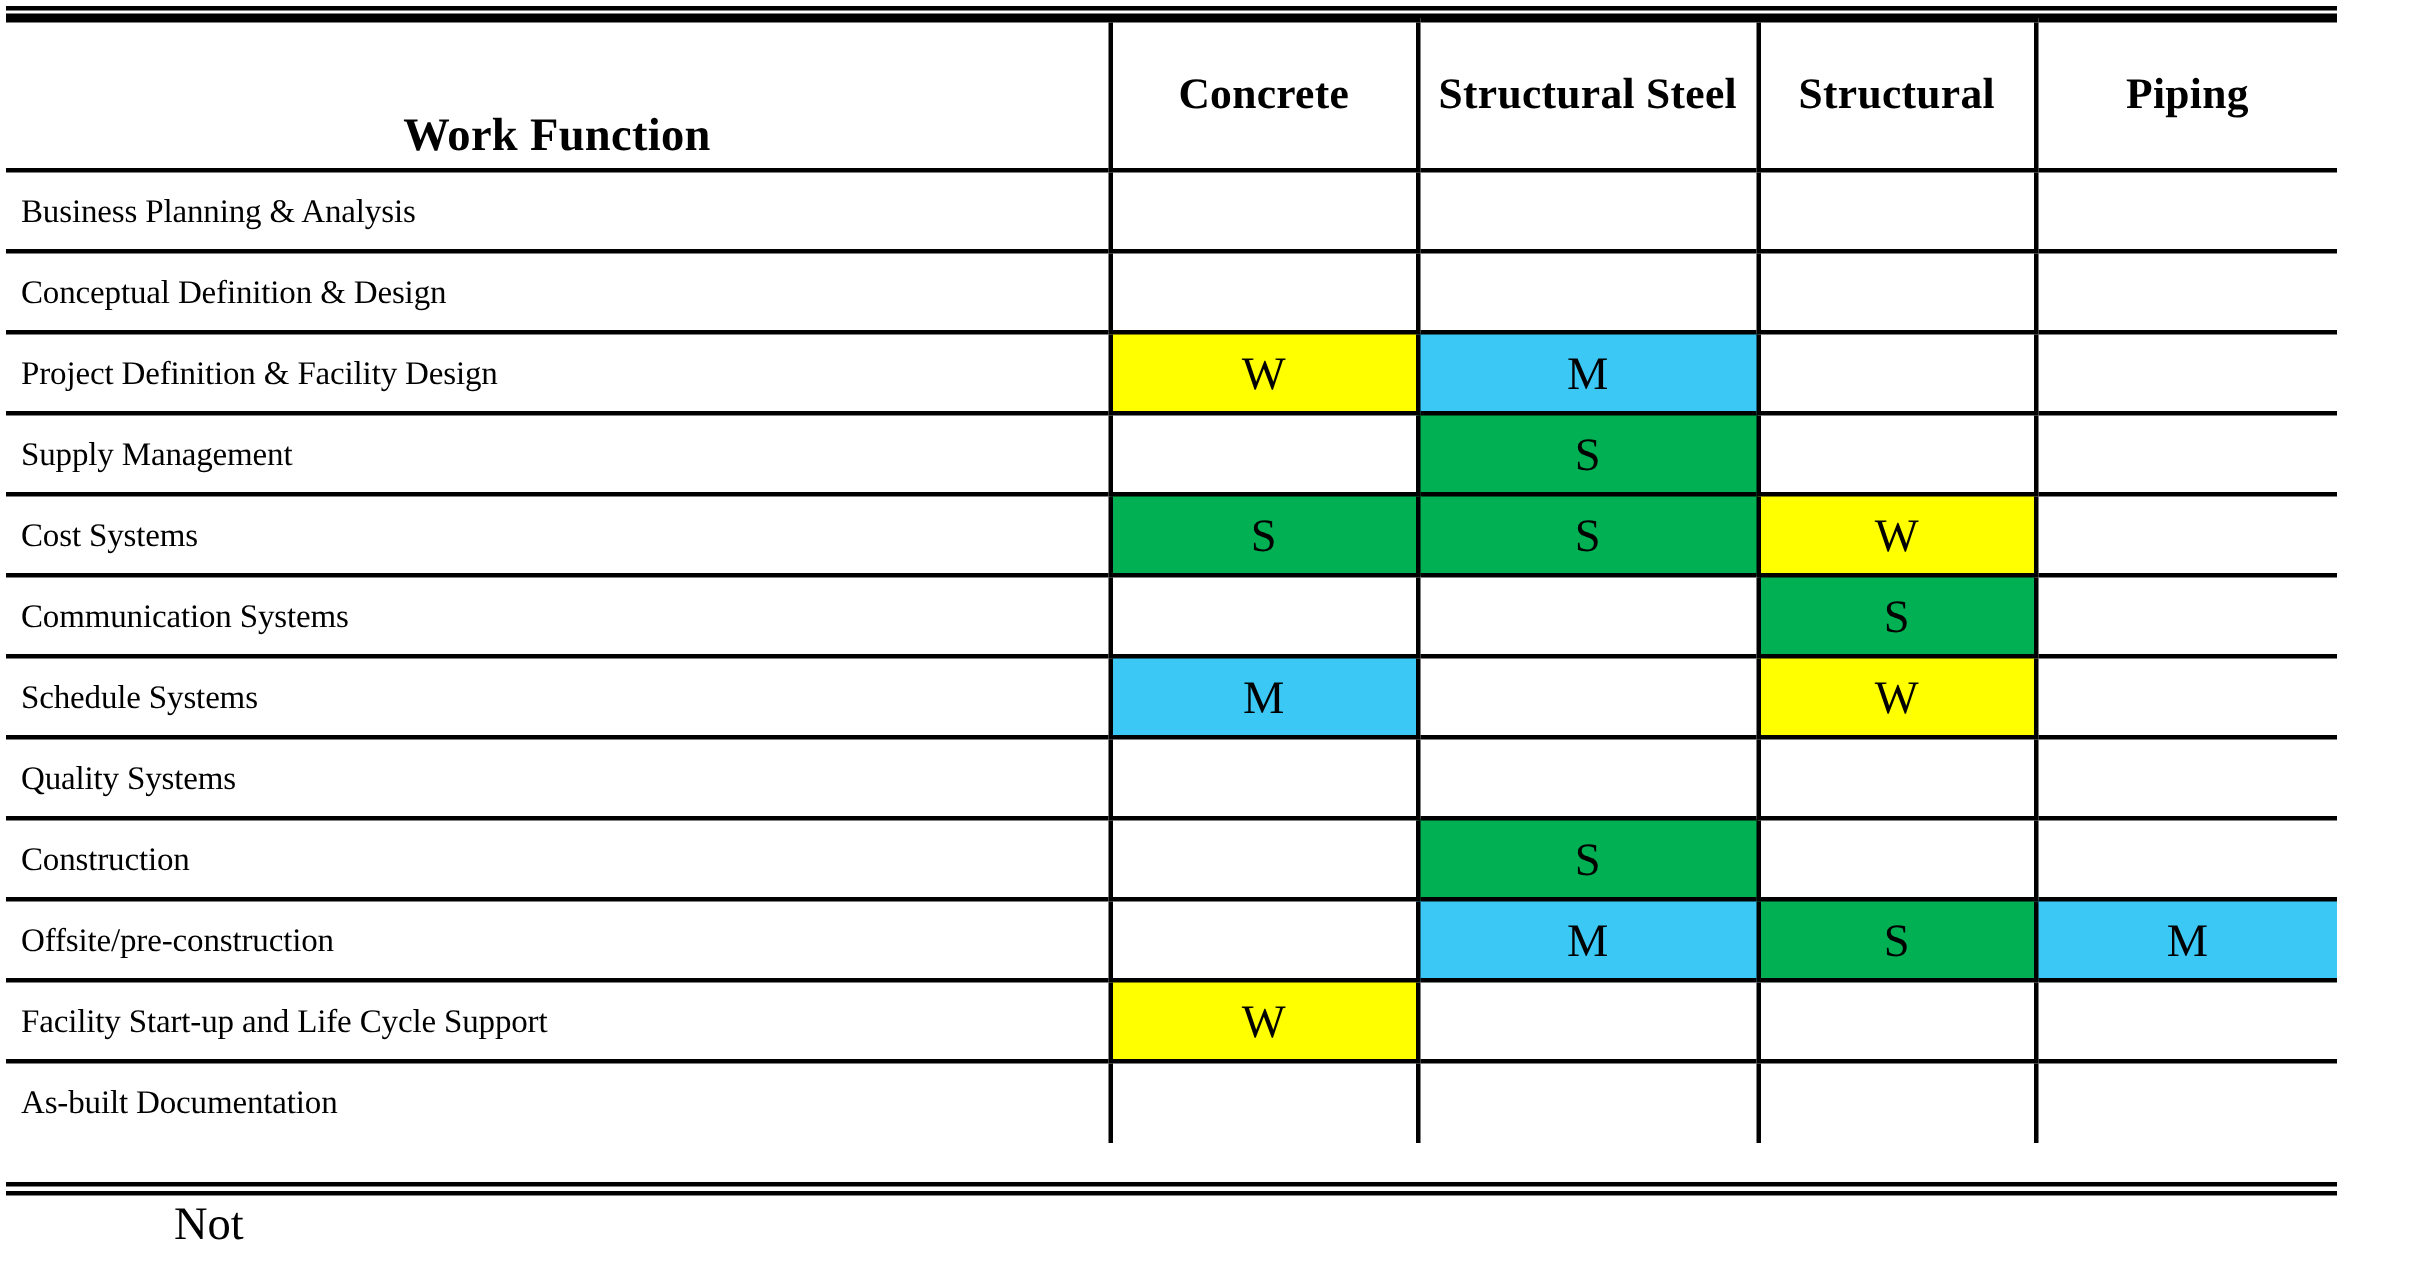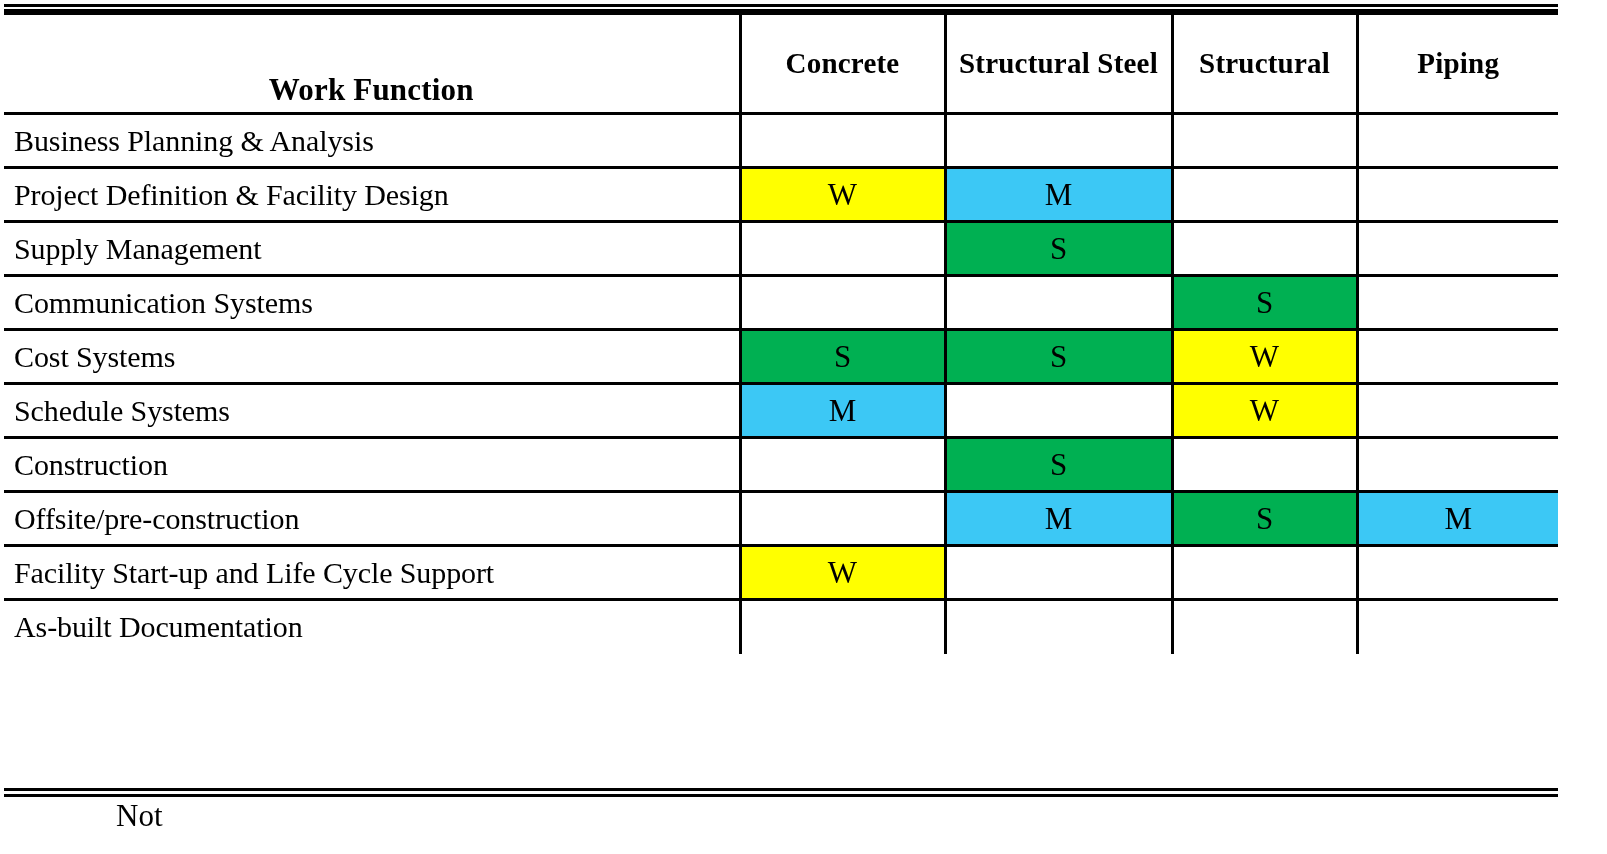--- a/index.html
+++ b/index.html
@@ -87,21 +87,21 @@
   }
   thead th.work {
     font-size: 31px;
     vertical-align: bottom;
     padding-bottom: 6px;
   }
 
   tbody tr { height: 54px; }
 
   tbody td.work {
-    font-size: 30px;
+    font-size: 22px;
     text-align: left;
     padding-left: 10px;
     white-space: nowrap;
     letter-spacing: -0.1px;
   }
 
   tbody td.mark {
     text-align: center;
     font-size: 31px;
   }
@@ -144,52 +144,66 @@
     </thead>
     <tbody id="matrix-body">
         <tr>
           <td class="work">Business Planning &amp; Analysis</td>
           <td class="mark" style="background: rgb(255, 255, 255);"></td>
           <td class="mark" style="background: rgb(255, 255, 255);"></td>
           <td class="mark" style="background: rgb(255, 255, 255);"></td>
           <td class="mark" style="background: rgb(255, 255, 255);"></td>
         </tr>
         <tr>
+          <td class="work">Conceptual Definition &amp; Design</td>
+          <td class="mark" style="background: rgb(255, 255, 255);"></td>
+          <td class="mark" style="background: rgb(255, 255, 255);"></td>
+          <td class="mark" style="background: rgb(255, 255, 255);"></td>
+          <td class="mark" style="background: rgb(255, 255, 255);"></td>
+        </tr>
+        <tr>
           <td class="work">Project Definition &amp; Facility Design</td>
           <td class="mark" style="background: rgb(255, 255, 0);">W</td>
           <td class="mark" style="background: rgb(60, 200, 245);">M</td>
           <td class="mark" style="background: rgb(255, 255, 255);"></td>
           <td class="mark" style="background: rgb(255, 255, 255);"></td>
         </tr>
         <tr>
           <td class="work">Supply Management</td>
           <td class="mark" style="background: rgb(255, 255, 255);"></td>
           <td class="mark" style="background: rgb(0, 176, 82);">S</td>
           <td class="mark" style="background: rgb(255, 255, 255);"></td>
           <td class="mark" style="background: rgb(255, 255, 255);"></td>
         </tr>
         <tr>
+          <td class="work">Cost Systems</td>
+          <td class="mark" style="background: rgb(0, 176, 82);">S</td>
+          <td class="mark" style="background: rgb(0, 176, 82);">S</td>
+          <td class="mark" style="background: rgb(255, 255, 0);">W</td>
+          <td class="mark" style="background: rgb(255, 255, 255);"></td>
+        </tr>
+        <tr>
           <td class="work">Communication Systems</td>
           <td class="mark" style="background: rgb(255, 255, 255);"></td>
           <td class="mark" style="background: rgb(255, 255, 255);"></td>
           <td class="mark" style="background: rgb(0, 176, 82);">S</td>
           <td class="mark" style="background: rgb(255, 255, 255);"></td>
         </tr>
         <tr>
-          <td class="work">Cost Systems</td>
-          <td class="mark" style="background: rgb(0, 176, 82);">S</td>
-          <td class="mark" style="background: rgb(0, 176, 82);">S</td>
-          <td class="mark" style="background: rgb(255, 255, 0);">W</td>
-          <td class="mark" style="background: rgb(255, 255, 255);"></td>
-        </tr>
-        <tr>
           <td class="work">Schedule Systems</td>
           <td class="mark" style="background: rgb(60, 200, 245);">M</td>
           <td class="mark" style="background: rgb(255, 255, 255);"></td>
           <td class="mark" style="background: rgb(255, 255, 0);">W</td>
+          <td class="mark" style="background: rgb(255, 255, 255);"></td>
+        </tr>
+        <tr>
+          <td class="work">Quality Systems</td>
+          <td class="mark" style="background: rgb(255, 255, 255);"></td>
+          <td class="mark" style="background: rgb(255, 255, 255);"></td>
+          <td class="mark" style="background: rgb(255, 255, 255);"></td>
           <td class="mark" style="background: rgb(255, 255, 255);"></td>
         </tr>
         <tr>
           <td class="work">Construction</td>
           <td class="mark" style="background: rgb(255, 255, 255);"></td>
           <td class="mark" style="background: rgb(0, 176, 82);">S</td>
           <td class="mark" style="background: rgb(255, 255, 255);"></td>
           <td class="mark" style="background: rgb(255, 255, 255);"></td>
         </tr>
         <tr>

